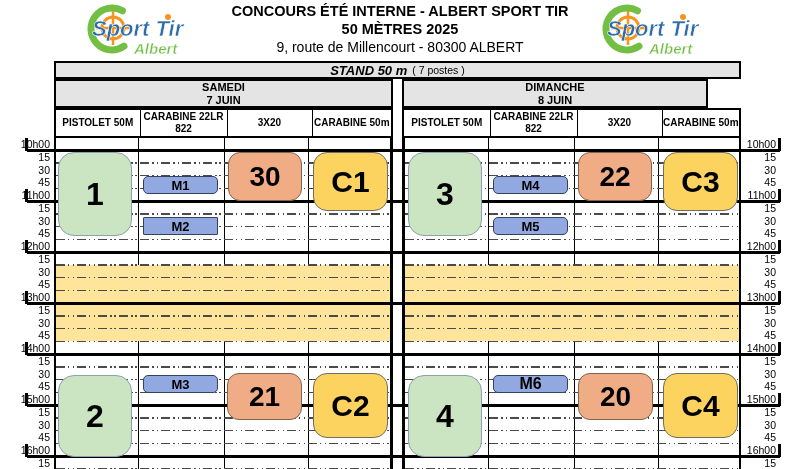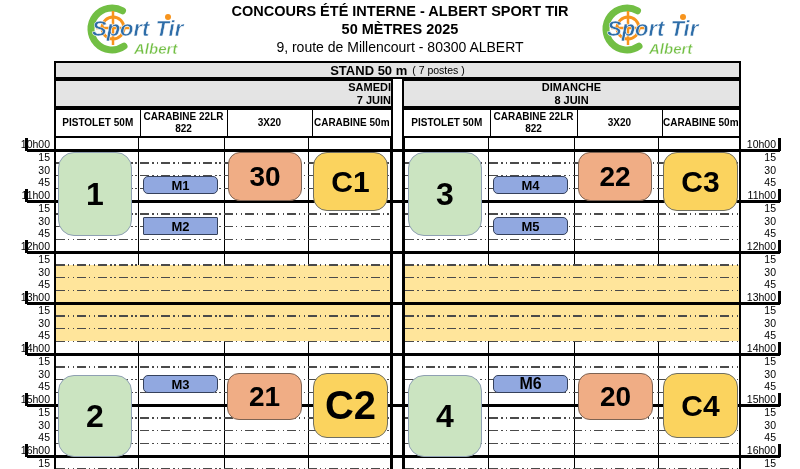--- a/index.html
+++ b/index.html
@@ -8,21 +8,21 @@
     font-family:"Liberation Sans",sans-serif;color:#000;overflow:hidden;
   }
   .abs{position:absolute;box-sizing:border-box;}
   .ttl{width:440px;left:180px;text-align:center;white-space:nowrap;}
   .ttl-b{font-weight:bold;font-size:14.5px;}
   .ttl-n{font-size:14px;}
   .bar{
     background:#e4e4e4;border:2px solid #000;display:flex;align-items:center;justify-content:center;
     white-space:nowrap;
   }
-  .bar .big{font-weight:bold;font-size:13px;}
+  .bar .big{font-weight:bold;font-size:13px;font-style:italic;}
   .bar .small{font-size:10.5px;margin-left:5px;}
   .daycell{
     background:#e4e4e4;border:2px solid #000;display:flex;flex-direction:column;
     align-items:center;justify-content:center;font-weight:bold;font-size:11px;line-height:13px;
   }
   .colrow{border:2px solid #000;display:flex;background:#fff;}
   .colcell{
     display:flex;flex-direction:column;align-items:center;justify-content:center;
     font-weight:bold;font-size:10px;line-height:12px;text-align:center;border-right:1.5px solid #000;
   }
@@ -79,25 +79,25 @@
       <circle cx="86" cy="14" r="3" fill="#f7941d"></circle>
       <text x="52" y="51" font-size="15" font-style="italic" font-weight="bold" fill="#72bf44" stroke="#ffffff" stroke-width="0.4" font-family="Liberation Sans, sans-serif">Albert</text>
     </svg>
   </div>
 
   <div class="abs bar" style="left:54px;top:61px;width:687px;height:18px;">
     <span class="big">STAND 50 m</span>
     <span class="small">( 7 postes )</span>
   </div>
 
-  <div class="abs daycell" style="left:54px;top:79px;width:339px;height:29px;align-items:flex-end;">
+  <div class="abs daycell" style="left:54px;top:79px;width:339px;height:29px;">
     <span>SAMEDI</span>
     <span>7 JUIN</span>
   </div>
-  <div class="abs daycell" style="left:402px;top:79px;width:339px;height:29px;">
+  <div class="abs daycell" style="left:402px;top:79px;width:306px;height:29px;">
     <span>DIMANCHE</span>
     <span>8 JUIN</span>
   </div>
 
   <div class="abs colrow" style="left:54px;top:108px;width:339px;height:30px;">
     <div class="colcell" style="width:83.5px;">
         <span>PISTOLET 50M</span>
       </div>
     <div class="colcell" style="width:86px;">
         <span>CARABINE 22LR</span>
@@ -252,21 +252,21 @@
     <div class="abs dashline" style="left: 56px; top: 468px; width: 334px; z-index: 2;"></div>
     <div class="abs dashline" style="left: 405px; top: 468px; width: 334px; z-index: 2;"></div>
     <div class="abs block" style="left: 58px; top: 152px; width: 74px; height: 84px; font-size: 32px; border-radius: 16px; background: rgb(203, 228, 193); border-color: rgb(143, 160, 179); z-index: 5;">1</div>
     <div class="abs block" style="left: 143px; top: 176px; width: 75px; height: 18px; font-size: 13px; border-radius: 5px; background: rgb(145, 168, 224); border-color: rgb(53, 65, 92); z-index: 5;">M1</div>
     <div class="abs block" style="left: 143px; top: 217px; width: 75px; height: 18px; font-size: 13px; border-radius: 1px; background: rgb(145, 168, 224); border-color: rgb(53, 65, 92); z-index: 5;">M2</div>
     <div class="abs block" style="left: 228px; top: 152px; width: 74px; height: 49px; font-size: 28px; border-radius: 12px; background: rgb(240, 173, 133); border-color: rgb(125, 99, 83); z-index: 5;">30</div>
     <div class="abs block" style="left: 313px; top: 152px; width: 75px; height: 59px; font-size: 30px; border-radius: 14px; background: rgb(251, 211, 94); border-color: rgb(110, 110, 98); z-index: 5;">C1</div>
     <div class="abs block" style="left: 58px; top: 375px; width: 74px; height: 82px; font-size: 32px; border-radius: 16px; background: rgb(203, 228, 193); border-color: rgb(143, 160, 179); z-index: 5;">2</div>
     <div class="abs block" style="left: 143px; top: 375px; width: 75px; height: 18px; font-size: 13px; border-radius: 5px; background: rgb(145, 168, 224); border-color: rgb(53, 65, 92); z-index: 5;">M3</div>
     <div class="abs block" style="left: 227px; top: 373px; width: 75px; height: 47px; font-size: 28px; border-radius: 12px; background: rgb(240, 173, 133); border-color: rgb(125, 99, 83); z-index: 5;">21</div>
-    <div class="abs block" style="left: 313px; top: 373px; width: 75px; height: 65px; font-size: 40px; border-radius: 14px; background: rgb(251, 211, 94); border-color: rgb(110, 110, 98); z-index: 5;">C2</div>
+    <div class="abs block" style="left: 313px; top: 373px; width: 75px; height: 65px; font-size: 30px; border-radius: 14px; background: rgb(251, 211, 94); border-color: rgb(110, 110, 98); z-index: 5;">C2</div>
     <div class="abs block" style="left: 408px; top: 152px; width: 74px; height: 84px; font-size: 32px; border-radius: 16px; background: rgb(203, 228, 193); border-color: rgb(143, 160, 179); z-index: 5;">3</div>
     <div class="abs block" style="left: 493px; top: 176px; width: 75px; height: 18px; font-size: 13px; border-radius: 5px; background: rgb(145, 168, 224); border-color: rgb(53, 65, 92); z-index: 5;">M4</div>
     <div class="abs block" style="left: 493px; top: 217px; width: 75px; height: 18px; font-size: 13px; border-radius: 5px; background: rgb(145, 168, 224); border-color: rgb(53, 65, 92); z-index: 5;">M5</div>
     <div class="abs block" style="left: 578px; top: 152px; width: 74px; height: 49px; font-size: 28px; border-radius: 12px; background: rgb(240, 173, 133); border-color: rgb(125, 99, 83); z-index: 5;">22</div>
     <div class="abs block" style="left: 663px; top: 152px; width: 75px; height: 59px; font-size: 30px; border-radius: 14px; background: rgb(251, 211, 94); border-color: rgb(110, 110, 98); z-index: 5;">C3</div>
     <div class="abs block" style="left: 408px; top: 375px; width: 74px; height: 82px; font-size: 32px; border-radius: 16px; background: rgb(203, 228, 193); border-color: rgb(143, 160, 179); z-index: 5;">4</div>
     <div class="abs block" style="left: 493px; top: 375px; width: 75px; height: 18px; font-size: 16px; border-radius: 5px; background: rgb(145, 168, 224); border-color: rgb(53, 65, 92); z-index: 5;">M6</div>
     <div class="abs block" style="left: 578px; top: 373px; width: 75px; height: 47px; font-size: 28px; border-radius: 12px; background: rgb(240, 173, 133); border-color: rgb(125, 99, 83); z-index: 5;">20</div>
     <div class="abs block" style="left: 663px; top: 373px; width: 75px; height: 65px; font-size: 30px; border-radius: 14px; background: rgb(251, 211, 94); border-color: rgb(110, 110, 98); z-index: 5;">C4</div>
   </div>

